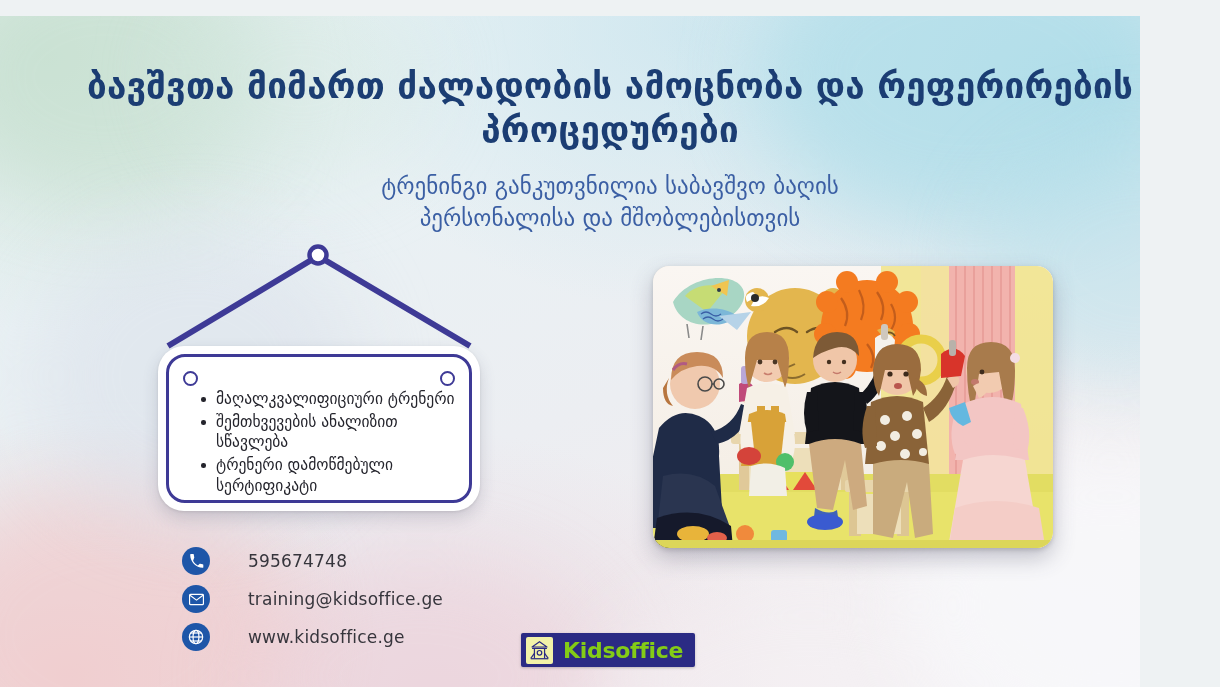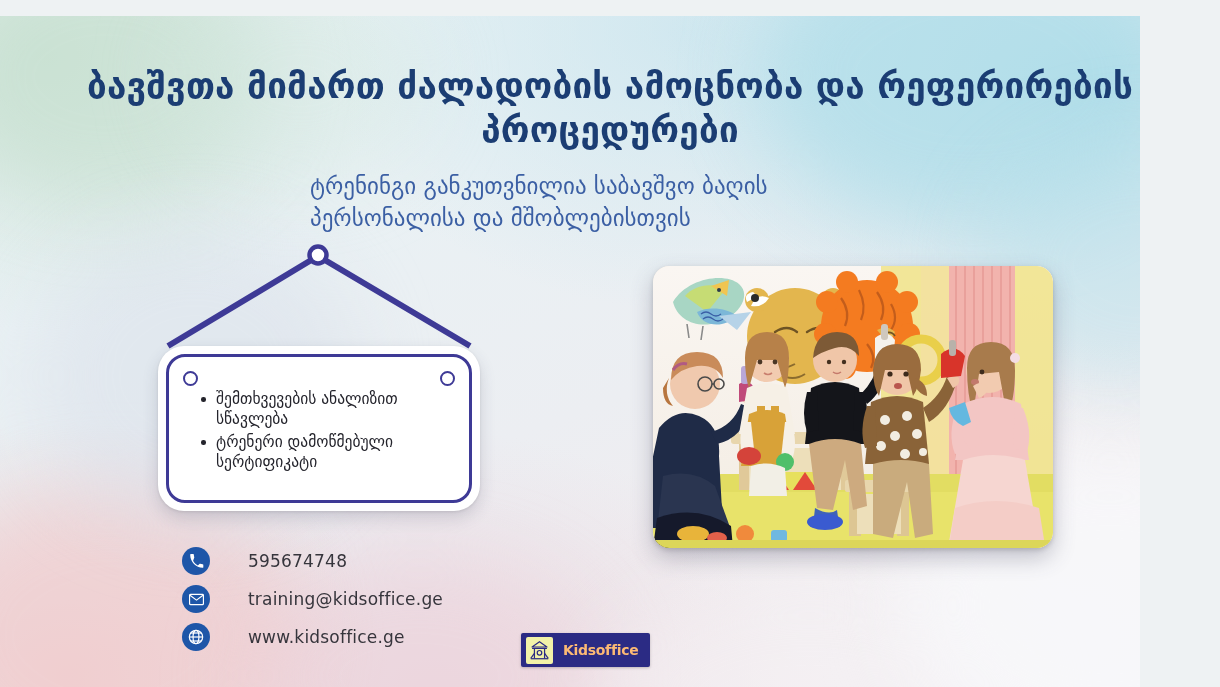--- a/index.html
+++ b/index.html
@@ -24,21 +24,21 @@
   .blotch{position:absolute;border-radius:50%;filter:blur(38px);pointer-events:none;}
 
   
   #headline{
     position:absolute;left:60px;top:48px;width:1100px;text-align:center;
     font-family:"DejaVu Sans","Liberation Sans",sans-serif;
     font-weight:bold;font-size:35px;line-height:1.26;
     color:#1b3d73;letter-spacing:0.2px;
   }
   #subhead{
-    position:absolute;left:310px;top:155px;width:600px;
+    position:absolute;left:310px;top:155px;width:600px;text-align:center;
     font-size:23px;line-height:1.38;color:#3b5fa4;font-weight:normal;
   }
 
   
   #hanger{position:absolute;left:150px;top:228px;width:350px;height:120px;}
   #card-wrap{
     position:absolute;left:158px;top:330px;width:322px;height:165px;
     background:#ffffff;border-radius:26px;
     box-shadow:0 7px 16px rgba(60,60,90,0.18), 0 1px 3px rgba(0,0,0,0.10);
   }
@@ -85,21 +85,21 @@
   #logo{
     position:absolute;left:521px;top:617px;height:34px;
     background:#2b2b84;border-radius:2px;display:flex;align-items:center;
     padding:0 12px 0 5px;box-shadow:0 1px 3px rgba(0,0,0,0.22);
   }
   #logo-mark{
     width:27px;height:27px;background:#f2f2a8;border-radius:2px;
     display:flex;align-items:center;justify-content:center;flex:0 0 27px;
   }
   #logo-text{
-    margin-left:10px;color:#fdba74;font-weight:bold;font-size:14px;
+    margin-left:10px;color:#84cc16;font-weight:bold;font-size:22px;
     letter-spacing:-0.3px;
   }
 </style>
 </head>
 <body>
 
 <div id="poster">
 
   <div class="blotch" style="left:-60px;top:-70px;width:330px;height:260px;background:rgba(190,220,200,0.45);"></div>
   <div class="blotch" style="left:170px;top:-40px;width:260px;height:210px;background:rgba(212,232,224,0.40);"></div>
@@ -117,20 +117,21 @@
   <svg id="hanger" viewBox="0 0 350 120" xmlns="http://www.w3.org/2000/svg">
     <polyline points="18,102 168,12 320,102" fill="none" stroke="#3e3a96" stroke-width="6" stroke-linejoin="miter" stroke-linecap="butt"></polyline>
     <circle cx="168" cy="11" r="8.5" fill="#ffffff" stroke="#3e3a96" stroke-width="4.5"></circle>
   </svg>
 
   <div id="card-wrap">
     <div id="card-inner">
       <span class="eyelet left"></span>
       <span class="eyelet right"></span>
       <ul id="bullets">
+        <li>მაღალკვალიფიციური ტრენერი</li>
         <li>შემთხვევების ანალიზით სწავლება</li>
         <li>ტრენერი დამოწმებული სერტიფიკატი</li>
       </ul>
     </div>
   </div>
 
   <div id="contacts">
 
     <div class="crow">
       <span class="cico">

